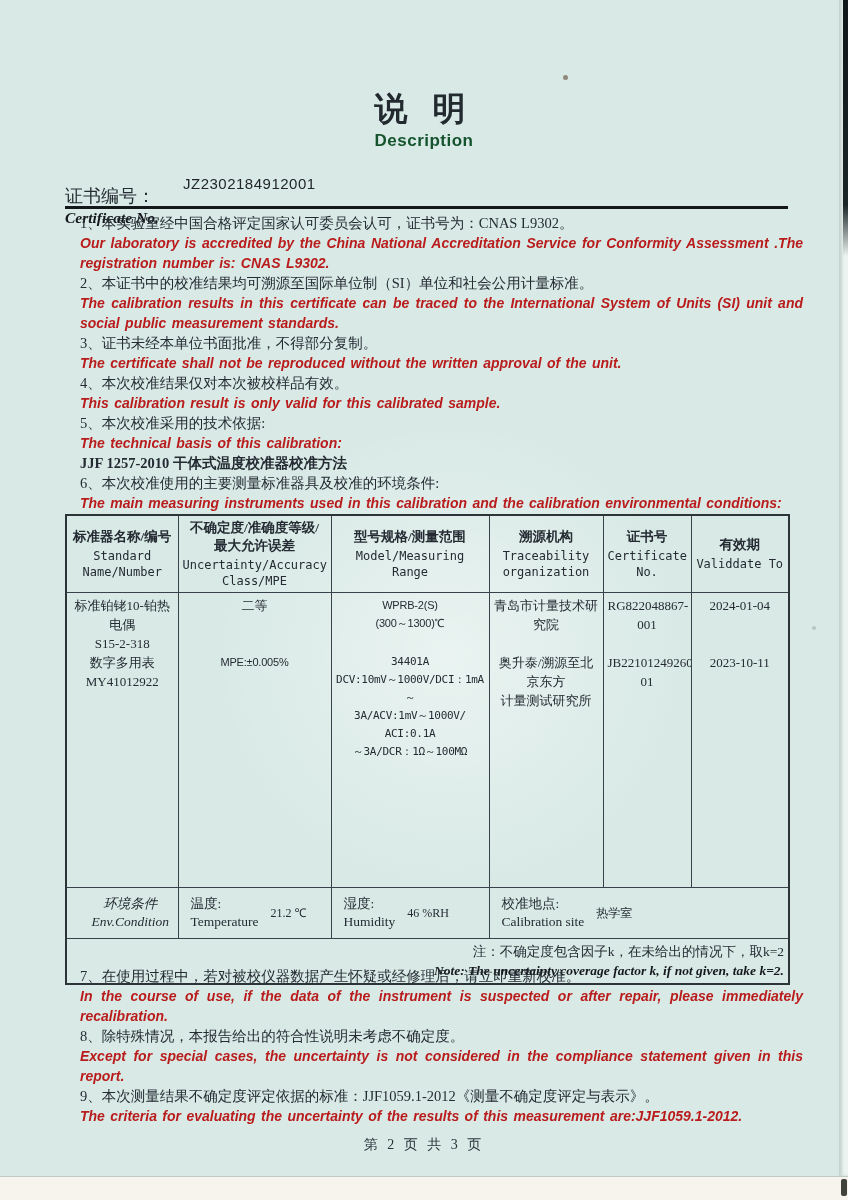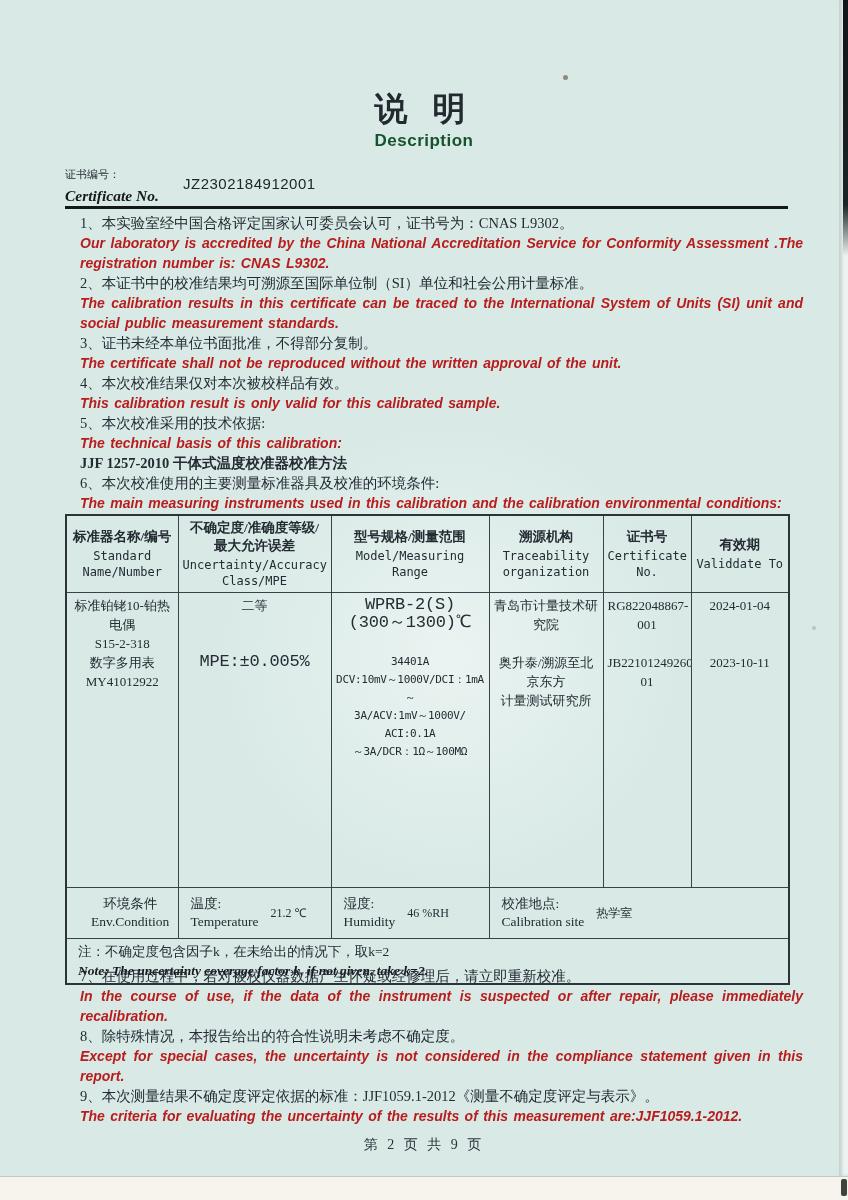--- a/index.html
+++ b/index.html
@@ -18,21 +18,21 @@
     background:linear-gradient(to bottom,#10171a 0%,#1b2426 80%,rgba(27,36,38,0) 100%);}
   .scan-bottom{position:absolute;left:0;top:1176px;width:848px;height:24px;background:#f6f4ec;border-top:1px solid #bfccc6;}
   .scan-blob{position:absolute;right:1px;top:1179px;width:6px;height:17px;background:#3f433b;border-radius:2px;}
   .speck1{position:absolute;left:563px;top:75px;width:5px;height:5px;background:#8f8a7b;border-radius:50%;}
   .speck2{position:absolute;left:812px;top:626px;width:4px;height:4px;background:#aab7b1;border-radius:50%;opacity:.7;}
   
   .title-block{position:absolute;left:0;top:88px;width:848px;text-align:center;}
   .title-cn{font-family:"Liberation Sans", sans-serif;font-weight:bold;font-size:33px;line-height:42px;letter-spacing:8px;color:#222a30;}
   .title-en{font-family:"Liberation Sans", sans-serif;font-weight:bold;font-size:17px;line-height:22px;letter-spacing:.5px;color:#14532d;}
   .cert-block{position:absolute;left:65px;top:164px;width:723px;height:42px;}
-  .cert-label-cn{font-size:11px;line-height:21px;}
+  .cert-label-cn{font-size:18px;line-height:21px;margin-top:22px;}
   .cert-label-en{font-family:"Liberation Serif", serif;font-style:italic;font-weight:bold;font-size:15.5px;line-height:21px;color:#15181c;}
   .cert-number{position:absolute;left:118px;top:11px;font-family:"Liberation Sans", sans-serif;font-size:15px;letter-spacing:.5px;color:#20262c;}
   .rule{position:absolute;left:65px;top:206px;width:723px;height:2.5px;background:#14181b;}
   
   .items{position:absolute;left:65px;width:723px;margin-left:15px;}
   .items-top{top:213px;}
   .items-bottom{top:966px;}
   .item .cn{font-size:14.5px;line-height:20px;}
   .item .cn-bold{font-size:14.5px;line-height:20px;font-weight:bold;}
   .item .en{font-family:Liberation Sans, sans-serif;font-style:italic;font-weight:bold;font-size:14px;line-height:20px;
@@ -40,29 +40,29 @@
   
   .cal-table{position:absolute;left:65px;top:514px;width:723px;border-collapse:collapse;table-layout:fixed;
     font-size:13px;line-height:19px;color:#242b33;border:2.5px solid #2c343a;}
   .cal-table th,.cal-table td{border:1.5px solid #39424a;padding:3px 4px;vertical-align:top;overflow:hidden;}
   .pre{white-space:pre-line;}
   .thead-row th{text-align:center;vertical-align:middle;height:62px;font-weight:bold;}
   .h-cn{font-size:13.5px;line-height:18px;}
   .h-en{font-family:"DejaVu Sans Mono", monospace;font-weight:normal;font-size:12px;line-height:16px;margin-top:2px;}
   .body-row td{height:288px;text-align:center;}
   .g1{min-height:57px;}
-  .mono{font-family:Liberation Mono, monospace;font-size:17px;line-height:18px;letter-spacing:-0.2px;}
+  .mono{font-family:Liberation Sans, sans-serif;font-size:11px;line-height:18px;letter-spacing:-0.2px;}
   .mono-sm{font-family:"DejaVu Sans Mono", monospace;font-size:11px;line-height:18px;letter-spacing:-0.3px;}
   .env-row td{height:44px;vertical-align:middle;text-align:left;padding-left:12px;}
-  .env-row td.first{text-align:center;padding-left:20px;}
+  .env-row td.first{text-align:center;padding-left:20px;font-style:italic;}
   .env-cn{font-size:13.5px;line-height:18px;}
   .env-en{font-size:13.5px;line-height:18px;}
   .env-pair{display:flex;align-items:center;}
   .env-val{margin-left:12px;font-size:12px;}
-  .note-row td{height:38px;vertical-align:middle;padding-left:11px;}
+  .note-row td{height:38px;vertical-align:middle;padding-left:0;text-align:right;}
   .note-cn{font-size:13.5px;line-height:19px;}
   .note-en{font-family:"Liberation Serif", serif;font-style:italic;font-weight:bold;font-size:13.5px;line-height:19px;color:#15181c;}
   
   .footer{position:absolute;left:0;top:1136px;width:848px;text-align:center;font-size:14px;letter-spacing:3px;color:#2a323a;}
 </style>
 </head>
 <body>
 
 <div class="page">
 
@@ -236,21 +236,21 @@
       <div class="cn">8、除特殊情况，本报告给出的符合性说明未考虑不确定度。</div>
       <div class="en">Except for special cases, the uncertainty is not considered in the compliance statement given in this report.</div>
     </div>
     <div class="item">
       <div class="cn">9、本次测量结果不确定度评定依据的标准：JJF1059.1-2012《测量不确定度评定与表示》。</div>
       <div class="en">The criteria for evaluating the uncertainty of the results of this measurement are:JJF1059.1-2012.</div>
     </div>
   </div>
 
   <div class="footer">
-    <span>第 2 页  共 9 页</span>
+    <span>第 2 页  共 3 页</span>
   </div>
 
   <div class="edge-right-light"></div>
   <div class="edge-right-dark"></div>
   <div class="scan-bottom"></div>
   <div class="scan-blob"></div>
   <div class="speck1"></div>
   <div class="speck2"></div>
 
 </div>

